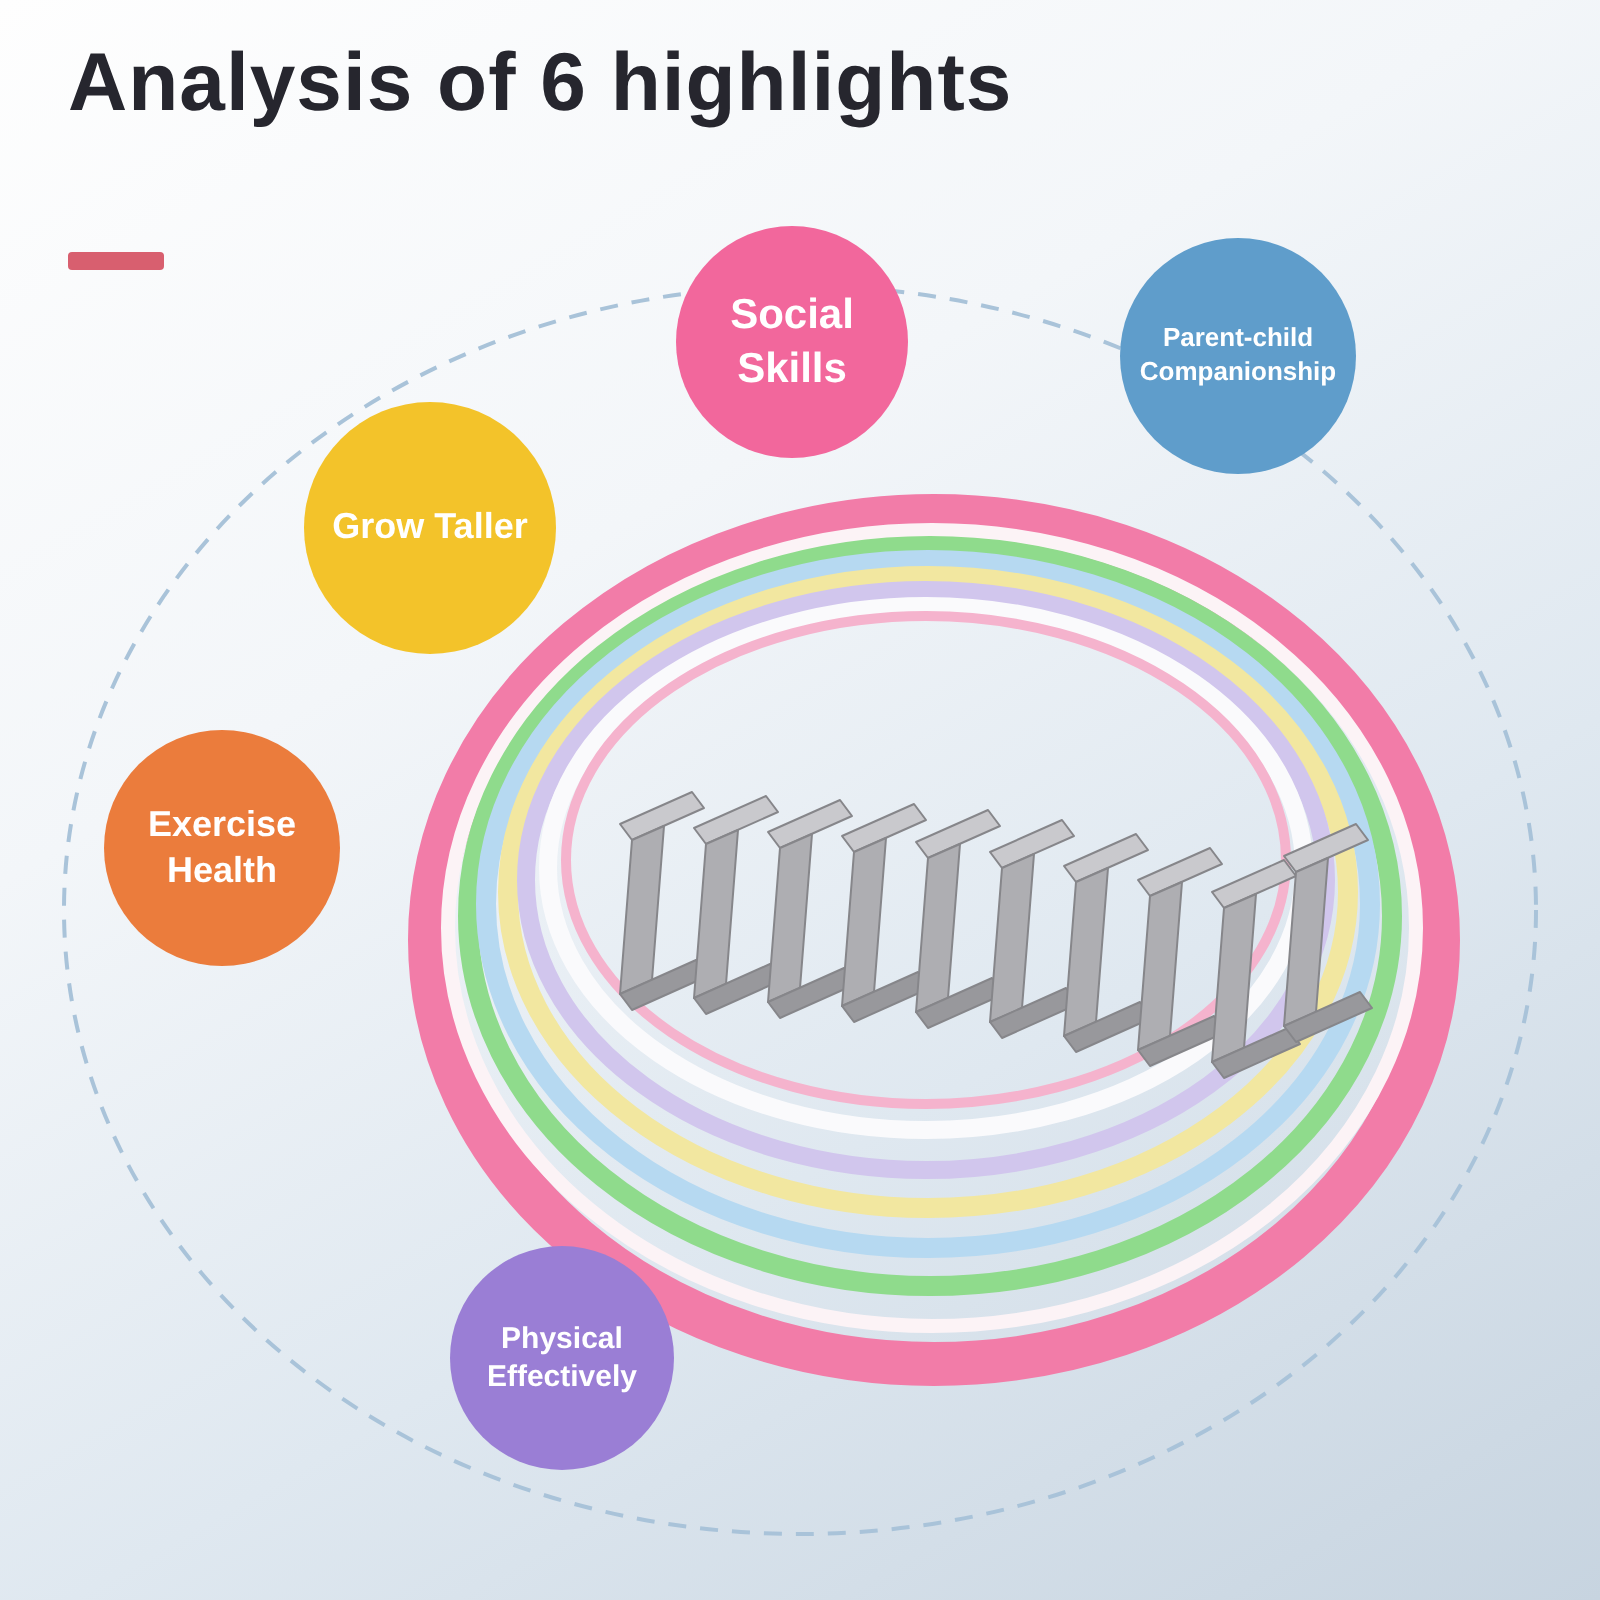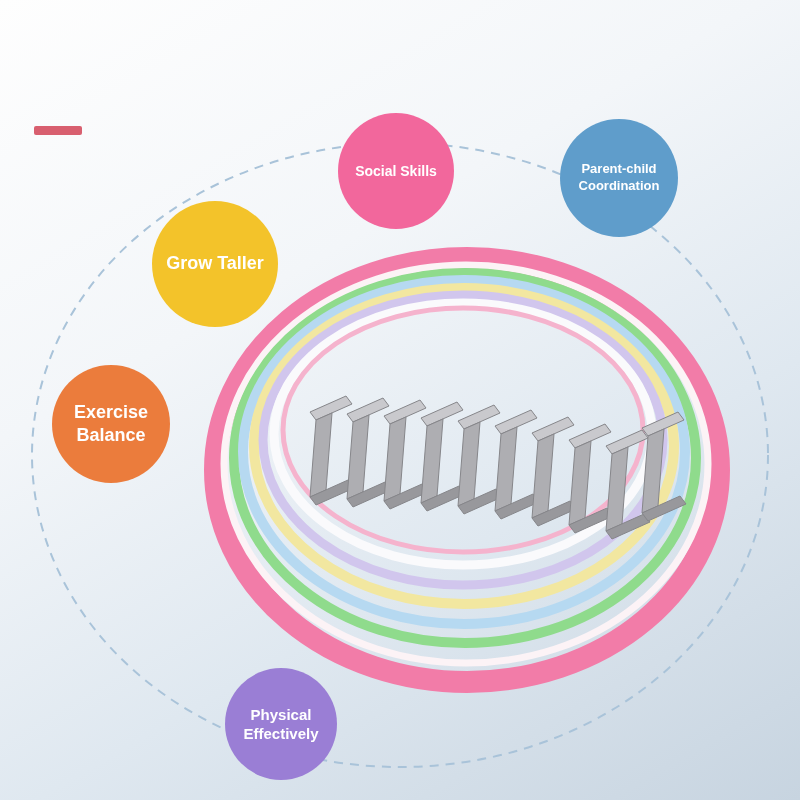--- a/index.html
+++ b/index.html
@@ -18,30 +18,30 @@
   svg.layer{position:absolute;left:0;top:0;}
   .bubble{
     position:absolute;border-radius:50%;
     display:flex;align-items:center;justify-content:center;text-align:center;
   }
   .bubble .bubble-text{
     display:flex;flex-direction:column;align-items:center;justify-content:center;
     color:#ffffff;font-weight:bold;line-height:1.3;
   }
   .b-social{left:338px;top:113px;width:116px;height:116px;}
-  .b-social .bubble-text{font-size:14px;justify-content:flex-end;}
+  .b-social .bubble-text{font-size:21px;justify-content:flex-end;}
   .b-parent{left:560px;top:119px;width:118px;height:118px;}
   .b-parent .bubble-text{font-size:13px;}
   .b-grow{left:152px;top:201px;width:126px;height:126px;}
   .b-grow .bubble-text{font-size:18px;}
   .b-exercise{left:52px;top:365px;width:118px;height:118px;}
   .b-exercise .bubble-text{font-size:18px;}
   .b-health{left:99px;top:560px;width:118px;height:118px;}
   .b-health .bubble-text{font-size:13px;}
-  .b-physical{left:225px;top:668px;width:112px;height:112px;}
+  .b-physical{left:225px;top:623px;width:112px;height:112px;}
   .b-physical .bubble-text{font-size:15px;}
 </style>
 </head>
 <body>
 
 <div class="stage">
 
   <svg class="layer" width="800" height="800" viewBox="0 0 800 800">
     <ellipse cx="400" cy="455" rx="368" ry="312" fill="none" stroke-width="2" stroke-dasharray="9 7" stroke="#a9c3d9"></ellipse>
   </svg>
@@ -69,47 +69,48 @@
     <use href="#piece" transform="translate(380,396)"></use>
     <use href="#piece" transform="translate(417,398)"></use>
     <use href="#piece" transform="translate(454,401)"></use>
     <use href="#piece" transform="translate(491,406)"></use>
     <use href="#piece" transform="translate(528,413)"></use>
     <use href="#piece" transform="translate(565,420)"></use>
     <use href="#piece" transform="translate(602,426)"></use>
     <use href="#piece" transform="translate(638,408)"></use>
   </svg>
 
+  <h1 class="title">Analysis of 6 highlights</h1>
   <div class="accent-dash" style="background: rgb(216, 95, 111);"></div>
 
   <div class="bubble b-social" style="background: rgb(242, 103, 156);">
     <div class="bubble-text">
       <span>Social Skills</span>
       <span></span>
     </div>
   </div>
 
   <div class="bubble b-parent" style="background: rgb(95, 157, 203); justify-content: center;">
     <div class="bubble-text">
       <span>Parent-child</span>
-      <span>Coordination</span>
+      <span>Companionship</span>
     </div>
   </div>
 
   <div class="bubble b-grow" style="background: rgb(243, 195, 42);">
     <div class="bubble-text">
       <span>Grow Taller</span>
       <span></span>
     </div>
   </div>
 
   <div class="bubble b-exercise" style="background: rgb(235, 124, 60);">
     <div class="bubble-text">
       <span>Exercise</span>
-      <span>Balance</span>
+      <span>Health</span>
     </div>
   </div>
 
 
   <div class="bubble b-physical" style="background: rgb(154, 126, 213);">
     <div class="bubble-text">
       <span>Physical</span>
       <span>Effectively</span>
     </div>
   </div>

